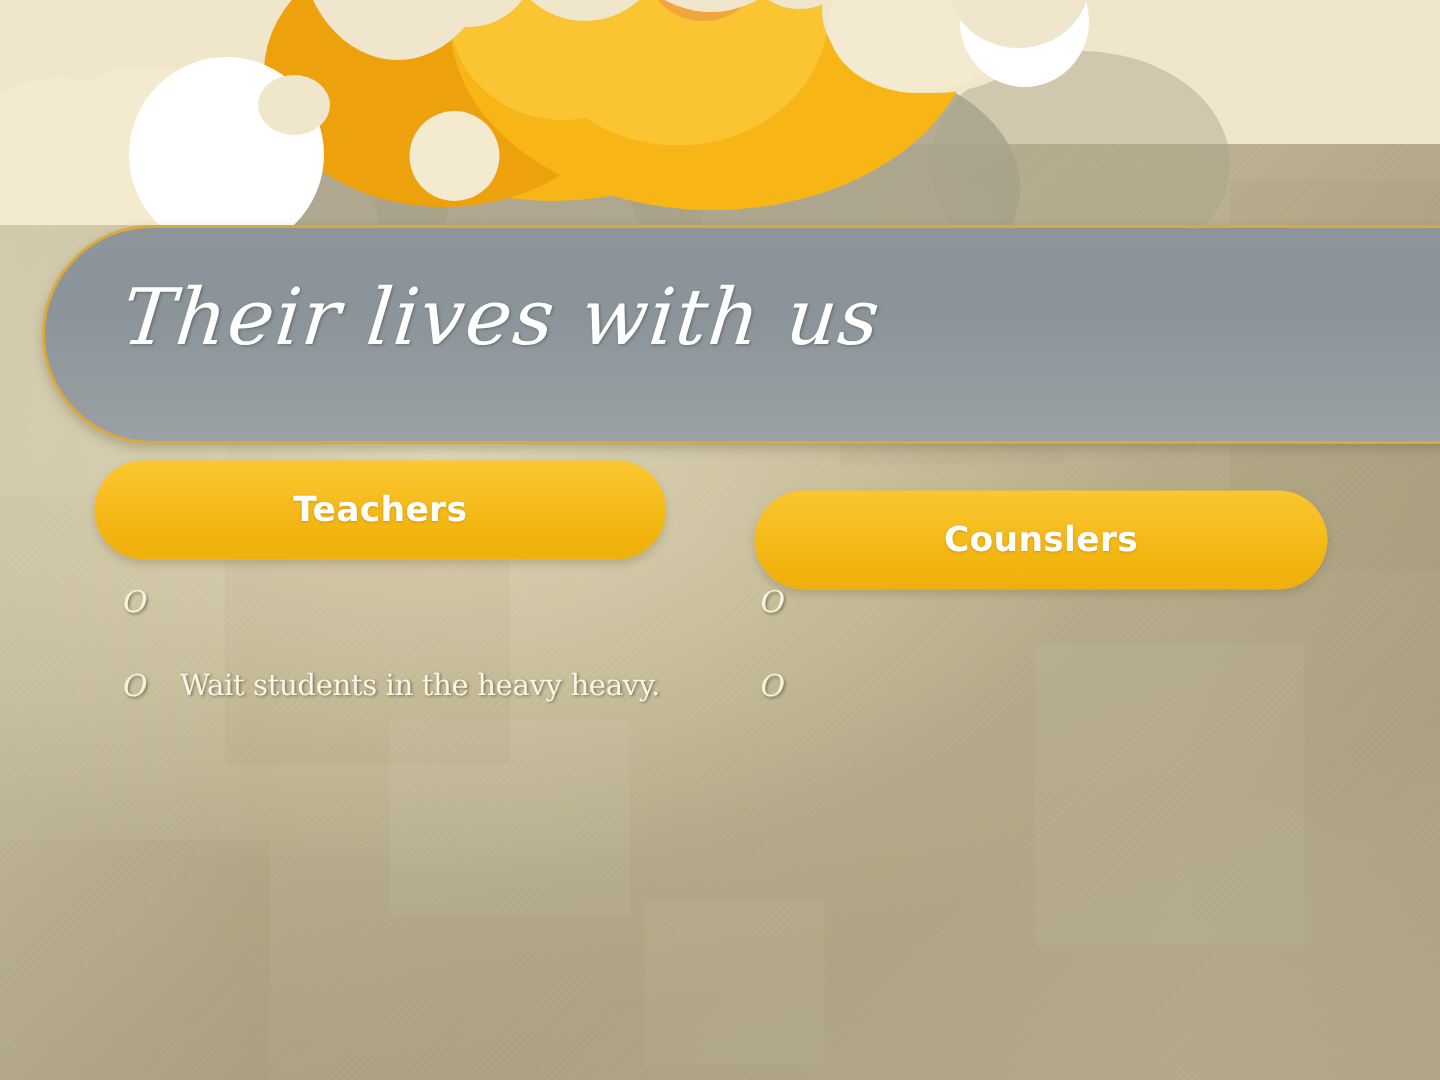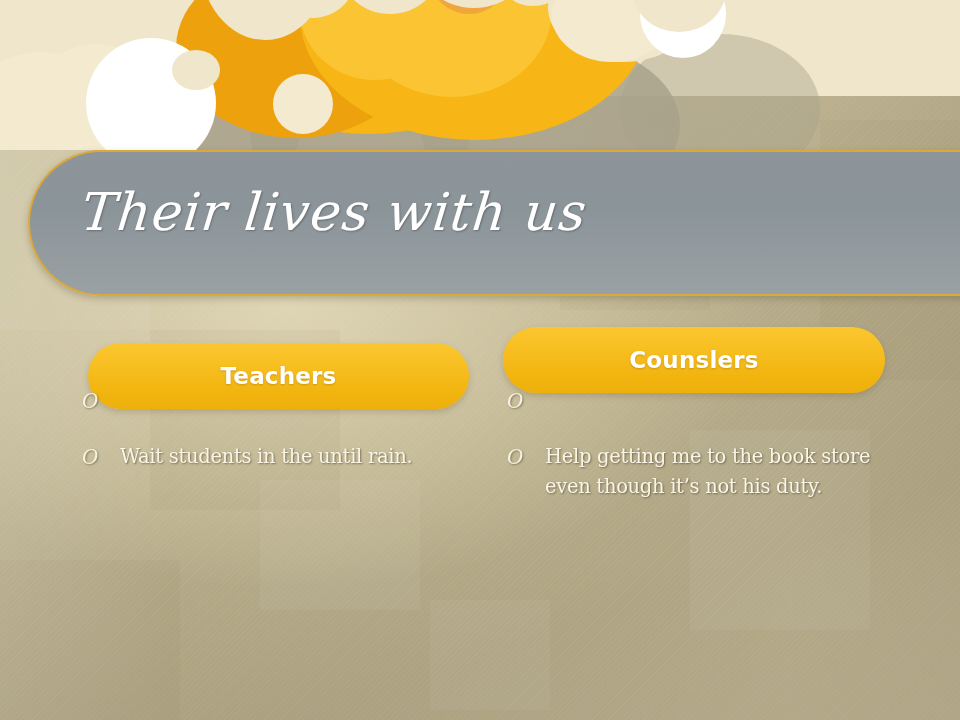--- a/index.html
+++ b/index.html
@@ -119,21 +119,21 @@
     justify-content: center;
   }
   .pill-label {
     font-family: "DejaVu Sans", sans-serif;
     font-size: 23px;
     font-weight: bold;
     color: #ffffff;
     letter-spacing: 0.2px;
     text-shadow: 0 1px 2px rgba(150,110,20,0.45);
   }
-  #pill-left  { left: 88px;  top: 307px; width: 381px; margin-top: 36px; }
+  #pill-left  { left: 63px;  top: 307px; width: 381px; }
   #pill-right { left: 503px; top: 307px; width: 382px; margin-top: 20px; }
 
   
   .col {
     position: absolute;
     top: 386px;
   }
   #col-left  { left: 80px;  width: 400px; }
   #col-right { left: 505px; width: 400px; }
 
@@ -229,27 +229,26 @@
   <div class="pill" id="pill-right">
     <span class="pill-label">Counslers</span>
   </div>
 
   <div class="col" id="col-left">
     <div class="bullet-row">
       <span class="bullet-mark">O</span>
     </div>
     <div class="bullet-row">
       <span class="bullet-mark">O</span>
-      <span class="bullet-text">Wait students in the until rain.</span>
+      <span class="bullet-text">Wait students in the heavy heavy.</span>
     </div>
   </div>
 
   <div class="col" id="col-right">
     <div class="bullet-row">
       <span class="bullet-mark">O</span>
     </div>
     <div class="bullet-row">
       <span class="bullet-mark">O</span>
-      <span class="bullet-text">Help getting me to the book store even though it’s not his duty.</span>
     </div>
   </div>
 
 </div>
 
 </body></html>

